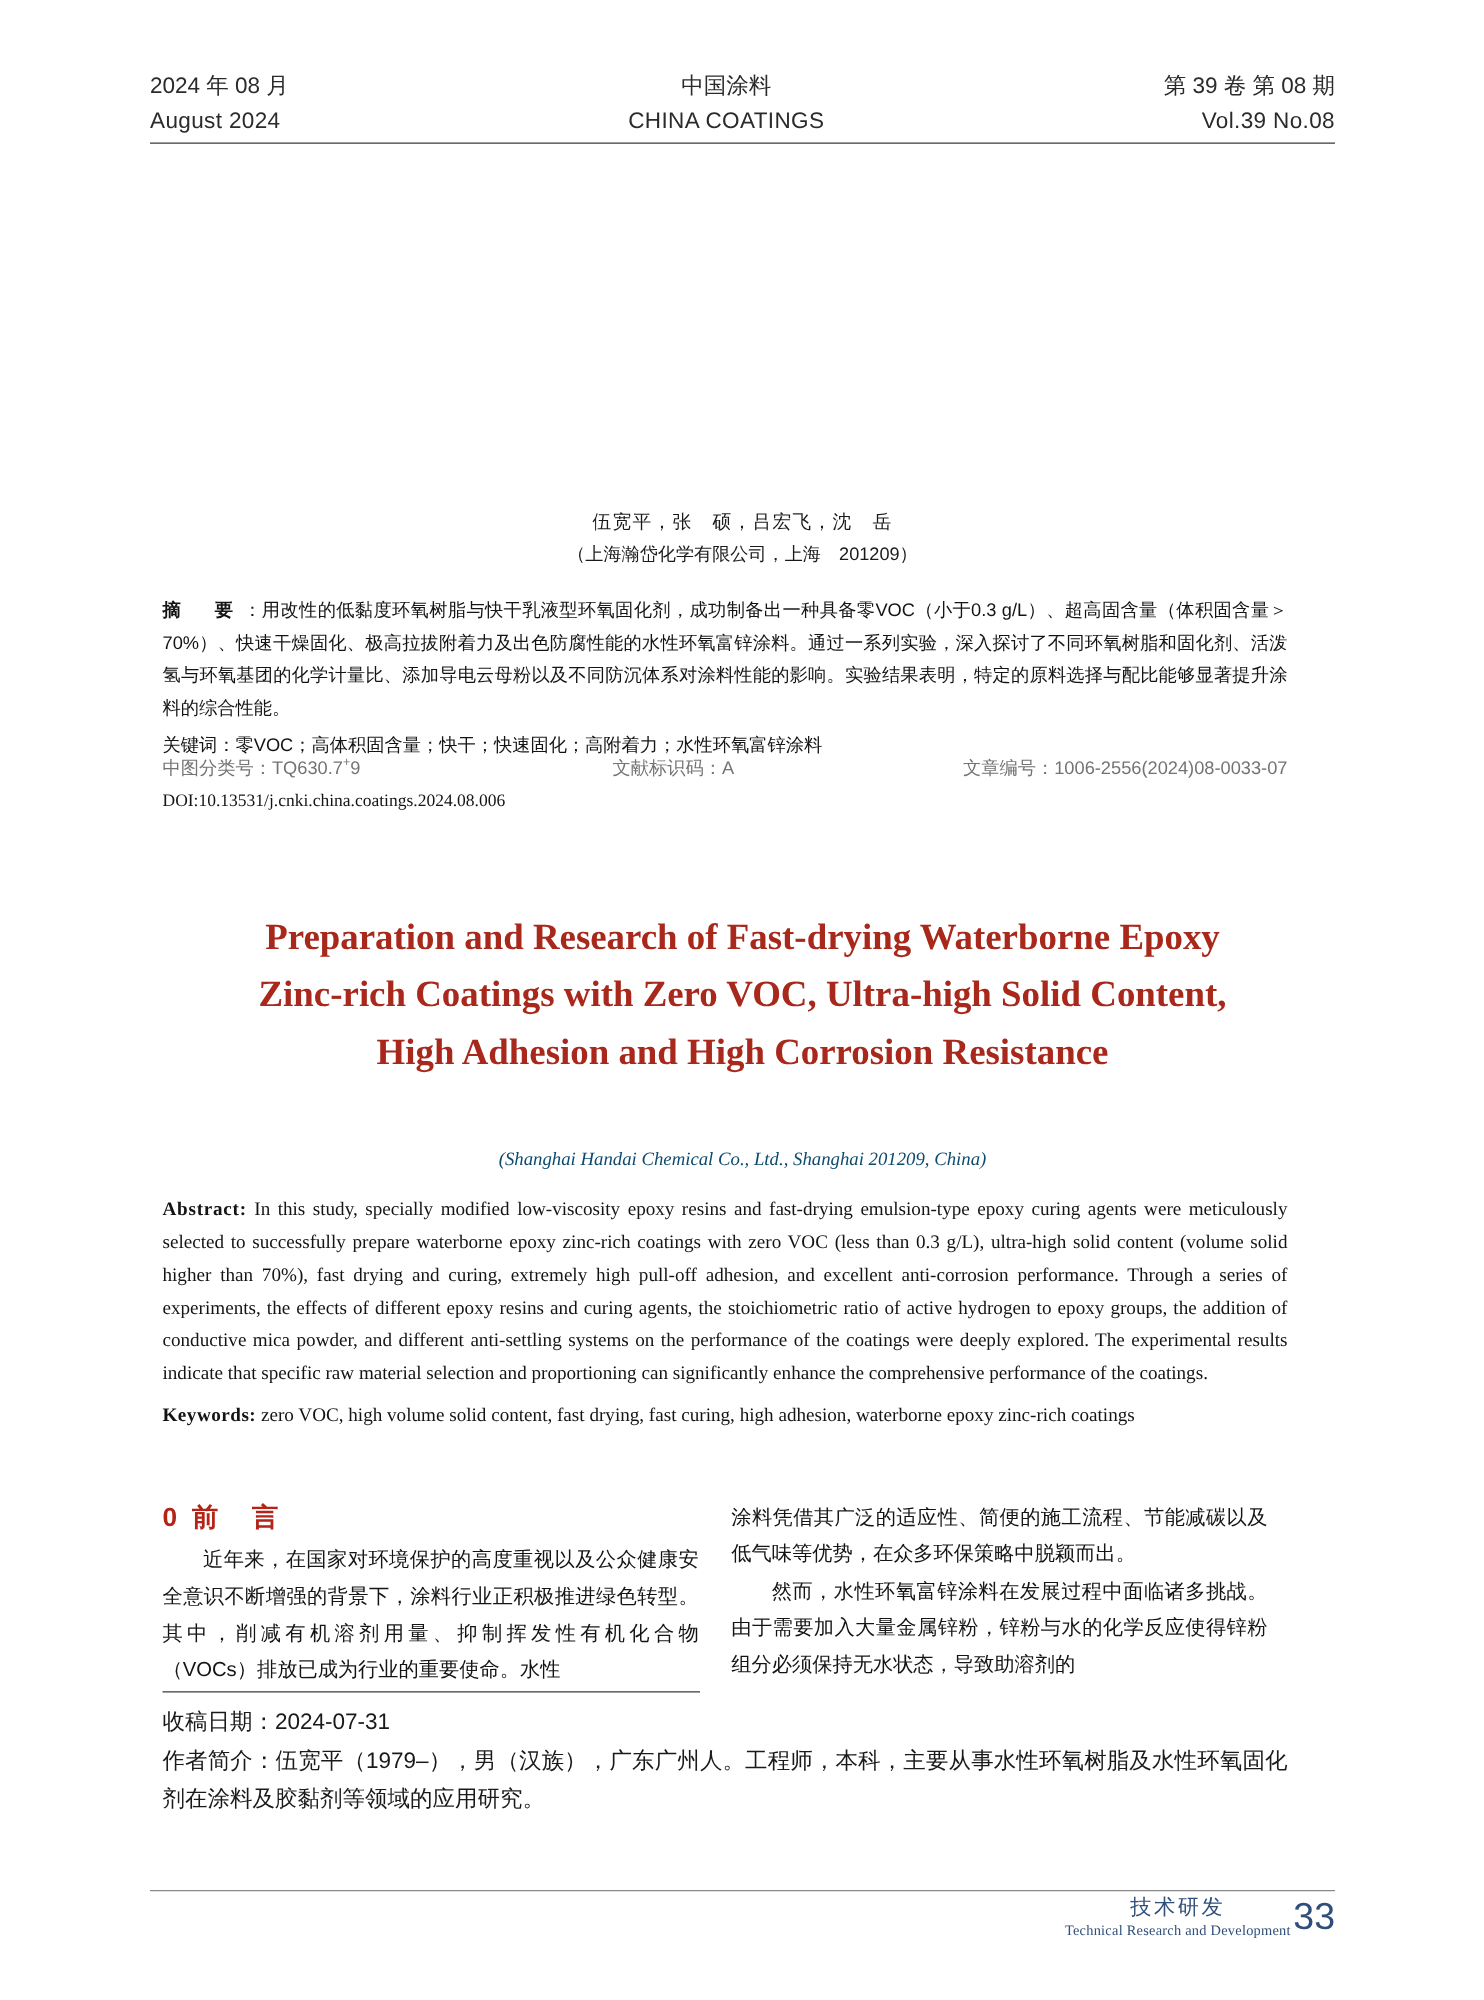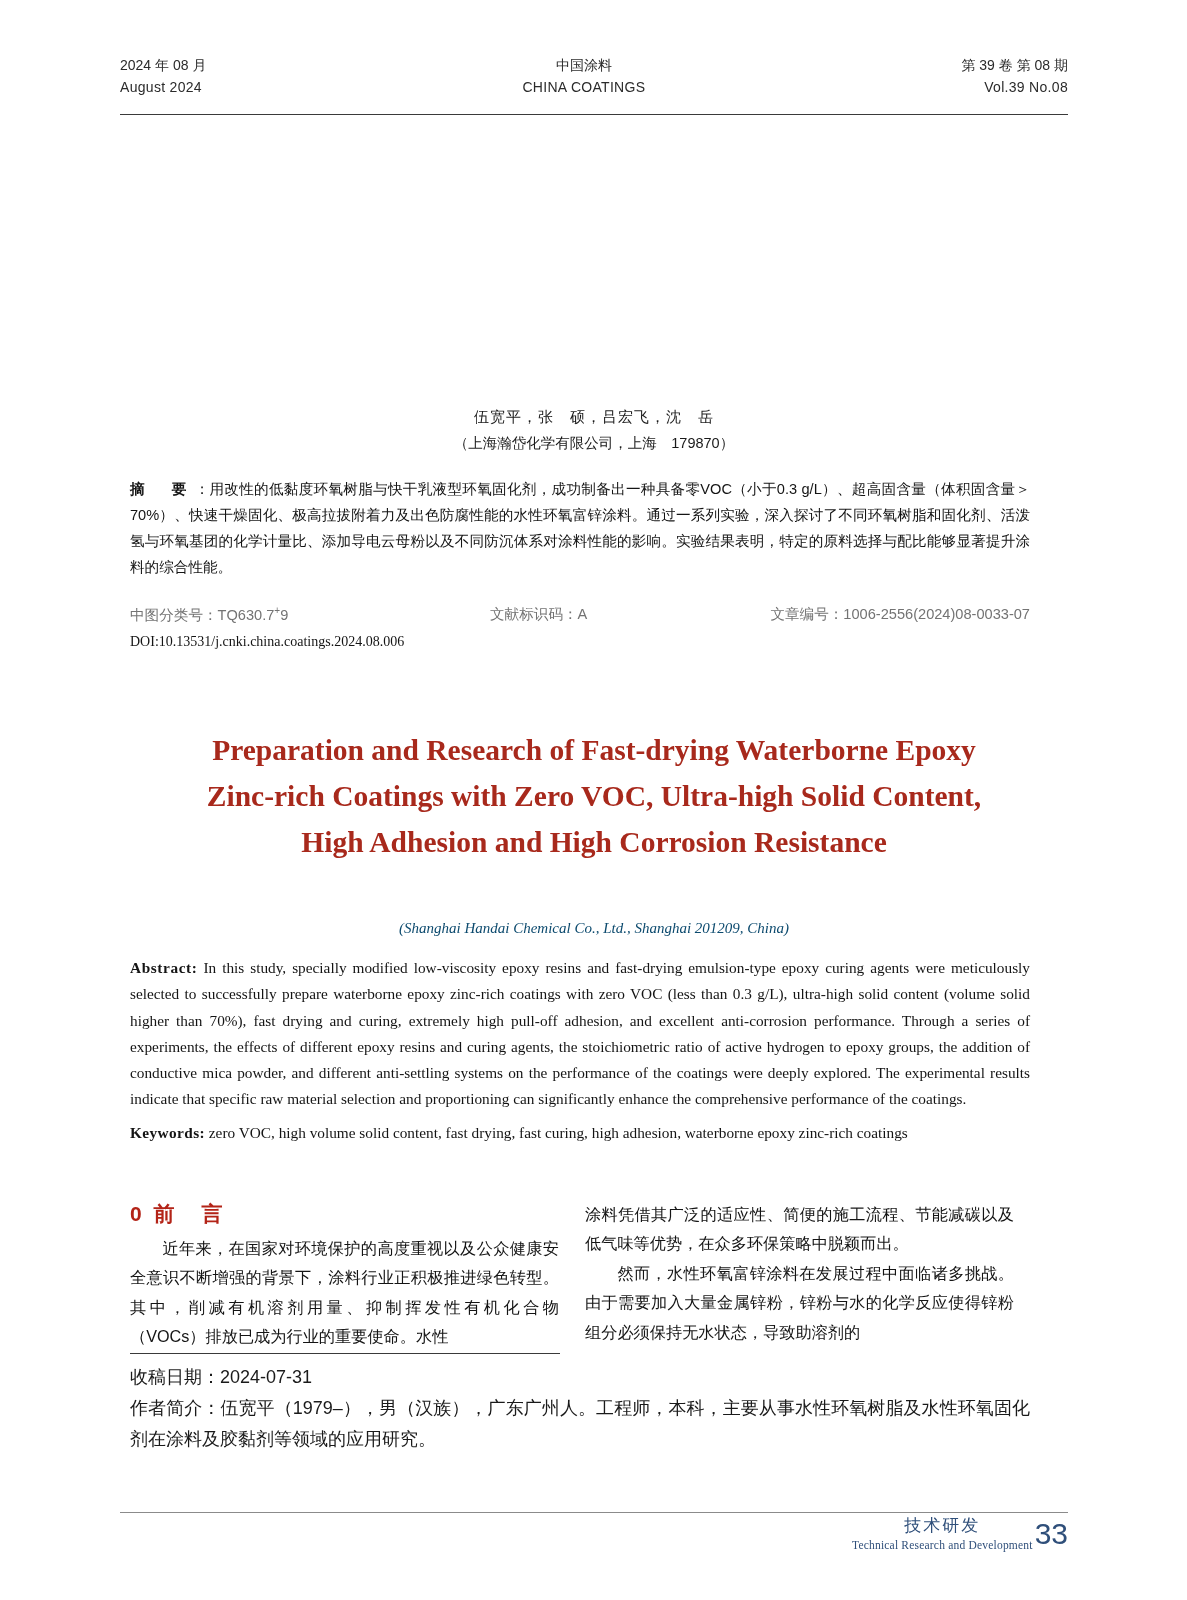--- a/index.html
+++ b/index.html
@@ -21,21 +21,21 @@
   
   .runhead {
     position: absolute;
     left: 120px;
     top: 55px;
     width: 948px;
     display: flex;
     justify-content: space-between;
     align-items: flex-start;
     font-family: "Liberation Sans", "DejaVu Sans", sans-serif;
-    font-size: 14px;
+    font-size: 18px;
     color: #2b2b2b;
     line-height: 1.55;
   }
   .runhead .col { display: flex; flex-direction: column; }
   .runhead .col.center { align-items: center; }
   .runhead .col.right { align-items: flex-end; }
   .runhead .en { letter-spacing: .3px; }
   .runhead-rule {
     position: absolute;
     left: 120px;
@@ -299,25 +299,28 @@
     </div>
     <div class="col right">
       <span>第 39 卷  第 08 期</span>
       <span class="en">Vol.39  No.08</span>
     </div>
   </div>
   <div class="runhead-rule"></div>
 
 
   <div class="cn-authors">伍宽平，张　硕，吕宏飞，沈　岳</div>
-  <div class="cn-affil">（上海瀚岱化学有限公司，上海　179870）</div>
+  <div class="cn-affil">（上海瀚岱化学有限公司，上海　201209）</div>
 
   <div class="cn-block">
     <div>
       <span class="lead">摘　要</span><span>：用改性的低黏度环氧树脂与快干乳液型环氧固化剂，成功制备出一种具备零VOC（小于0.3 g/L）、超高固含量（体积固含量＞70%）、快速干燥固化、极高拉拔附着力及出色防腐性能的水性环氧富锌涂料。通过一系列实验，深入探讨了不同环氧树脂和固化剂、活泼氢与环氧基团的化学计量比、添加导电云母粉以及不同防沉体系对涂料性能的影响。实验结果表明，特定的原料选择与配比能够显著提升涂料的综合性能。</span>
+    </div>
+    <div class="cn-kw">
+      <span style="font-weight:normal">关键词</span><span>：零VOC；高体积固含量；快干；快速固化；高附着力；水性环氧富锌涂料</span>
     </div>
   </div>
 
   <div class="cn-codes">
     <div class="c1">
       <span>中图分类号</span><span>：TQ630.7</span><sup class="plus">+</sup><span>9</span>
     </div>
     <div class="c2">
       <span>文献标识码</span><span>：A</span>
     </div>

